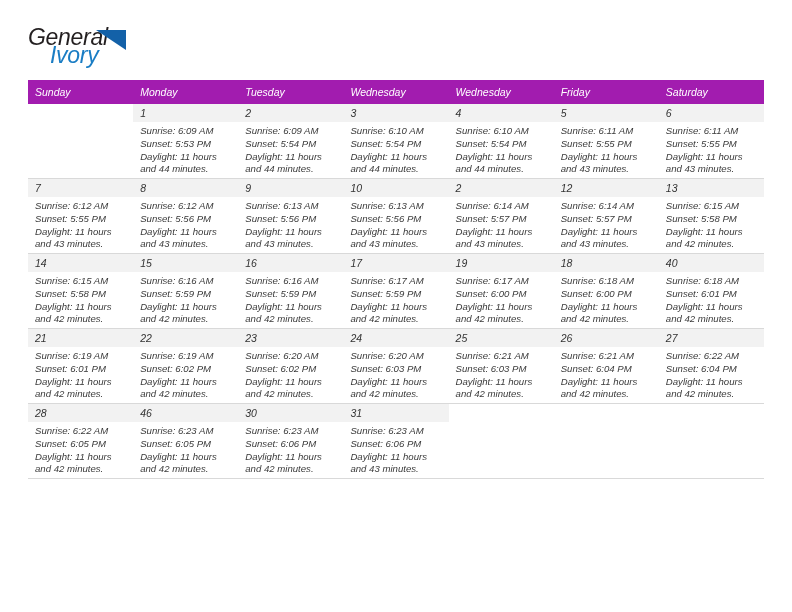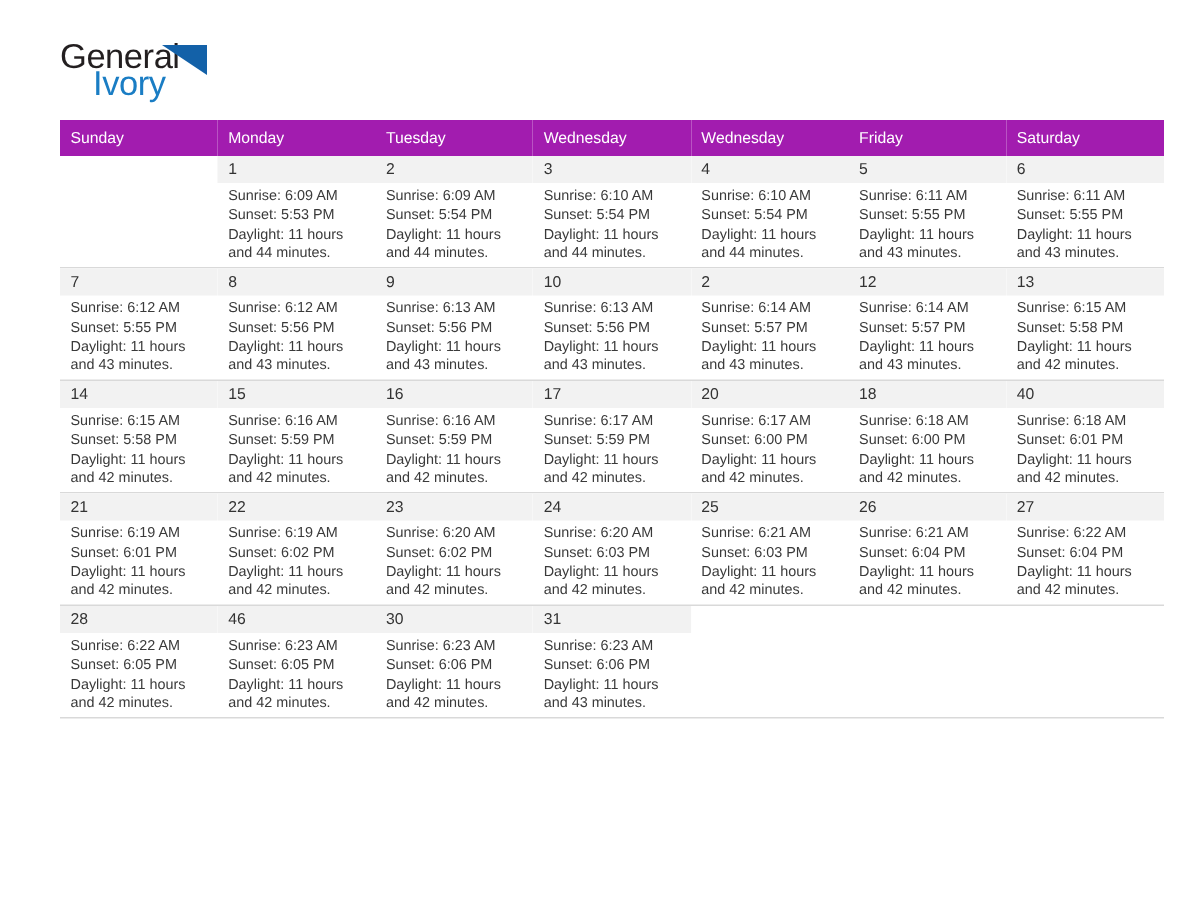--- a/index.html
+++ b/index.html
@@ -12,21 +12,22 @@
     background: #ffffff;
     font-family: "Liberation Sans", sans-serif;
     color: #000000;
     overflow: hidden;
   }
   .page {
     position: relative;
     width: 704px;
     height: 612px;
     box-sizing: border-box;
-    padding: 0 40px;
+    padding: 0 28px;
+    font-style: italic;
   }
 
   
   .header {
     display: flex;
     align-items: flex-start;
     justify-content: space-between;
     padding-top: 26px;
     height: 72px;
     box-sizing: border-box;
@@ -371,21 +372,21 @@
               <div class="details">
                 <div>Sunrise: 6:17 AM</div>
                 <div>Sunset: 5:59 PM</div>
                 <div>Daylight: 11 hours</div>
                 <div>and 42 minutes.</div>
               </div>
             </div>
           </td>
           <td>
             <div class="cell-inner">
-              <span class="daynum">20</span>
+              <span class="daynum">19</span>
               <div class="details">
                 <div>Sunrise: 6:17 AM</div>
                 <div>Sunset: 6:00 PM</div>
                 <div>Daylight: 11 hours</div>
                 <div>and 42 minutes.</div>
               </div>
             </div>
           </td>
           <td>
             <div class="cell-inner">

